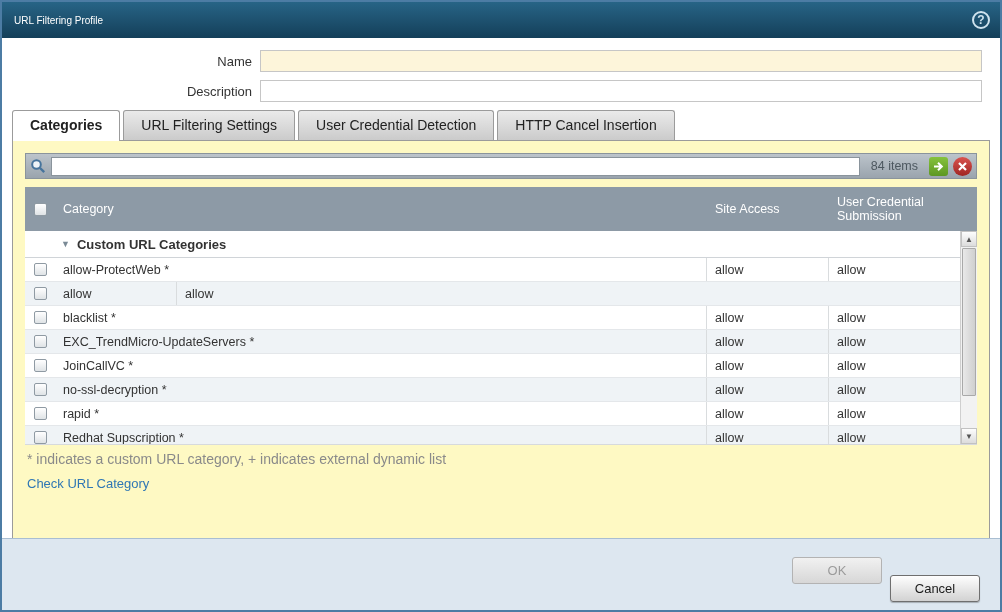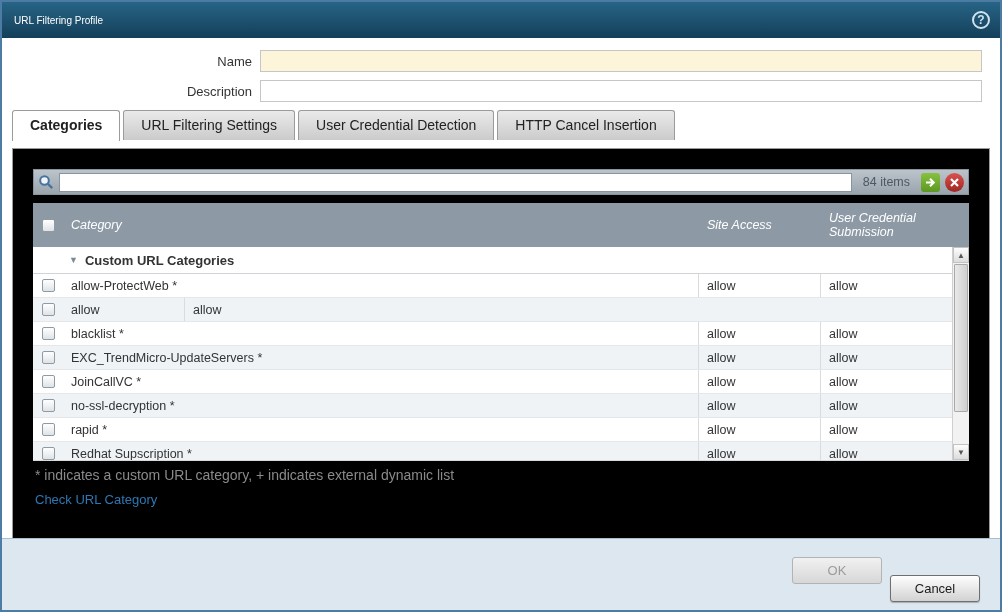--- a/index.html
+++ b/index.html
@@ -21,34 +21,34 @@
   .form-row input { flex:1; height:22px; border:1px solid #c6c6c6; font-size:13px; padding:0 4px; font-family:"Liberation Sans",sans-serif; }
   .name-input { background:#fdf5da; }
   .desc-input { background:#fff; }
 
   
   .tabs { display:flex; gap:3px; margin:8px 0 0 10px; position:relative; z-index:2; }
   .tab { border:1px solid #9b9b9b; border-bottom:none; border-radius:3px 3px 0 0; padding:0 17px; line-height:29px; height:30px; font-size:14px; color:#222; background:linear-gradient(#eaeaea,#cbcbcb); cursor:pointer; white-space:nowrap; }
   .tab.active { background:#fff; font-weight:bold; height:31px; margin-bottom:-1px; }
 
   
-  .panel { margin:8px 10px; border:1px solid #9b9b9b; background:#000000; padding:20px; height:399px; }
+  .panel { margin:0 10px; border:1px solid #9b9b9b; background:#fef9c3; padding:12px; height:399px; }
 
   
   .searchbar { height:26px; background:linear-gradient(#bcc4cb,#9aa4ad); border:1px solid #8a949c; display:flex; align-items:center; padding:0 4px; gap:5px; }
   .mag { display:flex; align-items:center; }
   .search-input { flex:1; height:19px; border:1px solid #8a949c; font-size:12px; padding:0 4px; font-family:"Liberation Sans",sans-serif; }
   .items-count { font-size:12.5px; color:#4d5860; padding:0 6px; white-space:nowrap; }
   .sq-btn { width:19px; height:19px; border:none; border-radius:3px; display:flex; align-items:center; justify-content:center; cursor:pointer; padding:0; }
   .btn-go { background:linear-gradient(#86c23e,#5d9722); }
   .btn-clear { background:linear-gradient(#d9534f,#a02622); border-radius:50%; }
 
   
   .thead { display:flex; align-items:stretch; background:#8d9aa6; color:#fff; min-height:44px; margin-top:8px; font-size:12.5px; }
-  .thead .hcell { display:flex; align-items:center; padding:4px 8px;font-style:italic; }
+  .thead .hcell { display:flex; align-items:center; padding:4px 8px; }
   .c-check { width:30px; flex:0 0 30px; display:flex; align-items:center; justify-content:center; }
   .c-cat { flex:1 1 auto; }
   .c-site { width:122px; flex:0 0 122px; }
   .c-cred { width:131px; flex:0 0 131px; }
   .h-spacer { width:17px; flex:0 0 17px; }
 
   .checkbox { width:13px; height:13px; border:1px solid #8f9aa3; background:linear-gradient(#fff,#dfe3e6); border-radius:2px; display:inline-block; cursor:pointer; }
 
   .tbody { position:relative; height:214px; overflow:hidden; border-bottom:1px solid #d7dadd; }
   .rows { margin-right:17px; }

